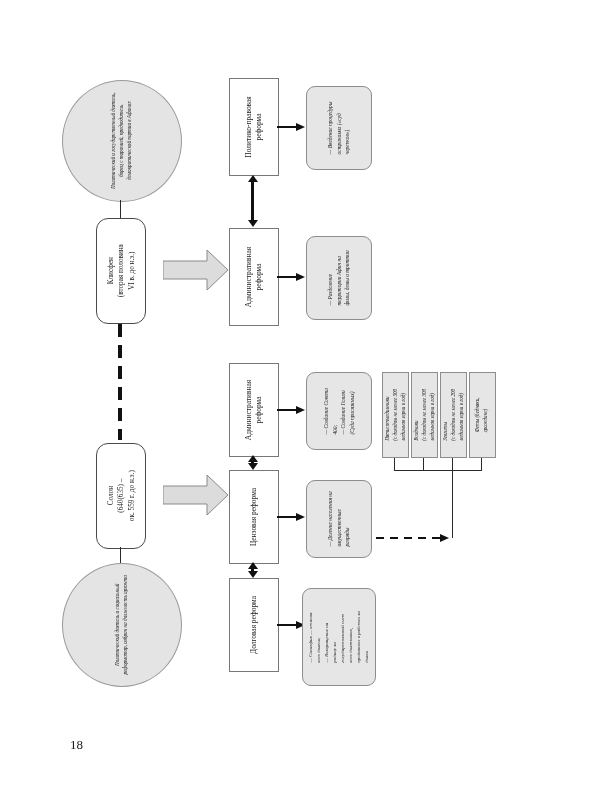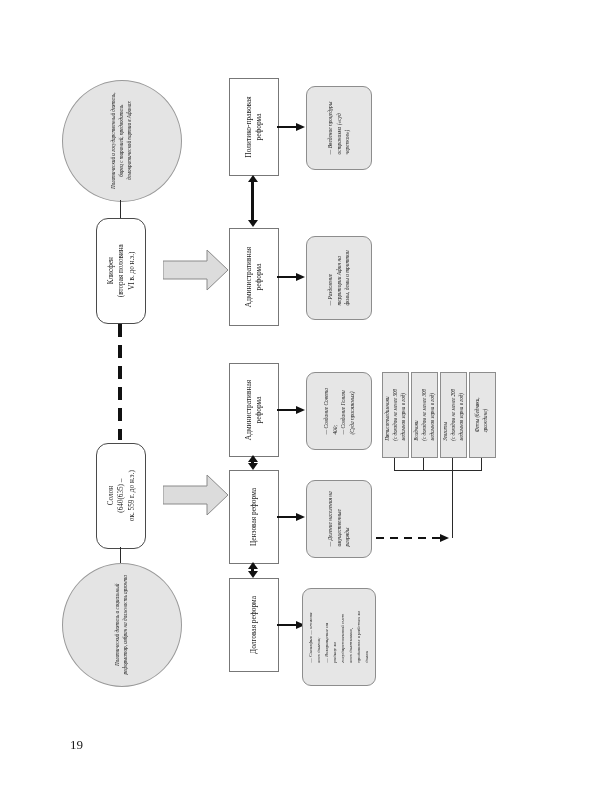--- a/index.html
+++ b/index.html
@@ -106,21 +106,21 @@
     background:#dcdcdc;
     border:1px solid #8a8a8a;
   }
   .blockarrow svg{display:block;}
 </style>
 </head>
 <body>
 
 <div class="page">
 
-  <div id="page-number">19</div>
+  <div id="page-number">18</div>
 
   <div class="ellipse" style="left:62px;top:80px;width:118px;height:120px;">
     <span class="txt" style="max-width:108px;white-space:normal;width:108px;">Политический и государственный деятель, борец с тиранией, предводитель демократической партии в Афинах</span>
   </div>
 
   <div class="ln vline" style="left:120px;top:200px;width:1px;height:18px;"></div>
 
   <div class="person" style="left:96px;top:218px;width:48px;height:104px;">
     <span class="txt">
       <span>Клисфен</span><br>

